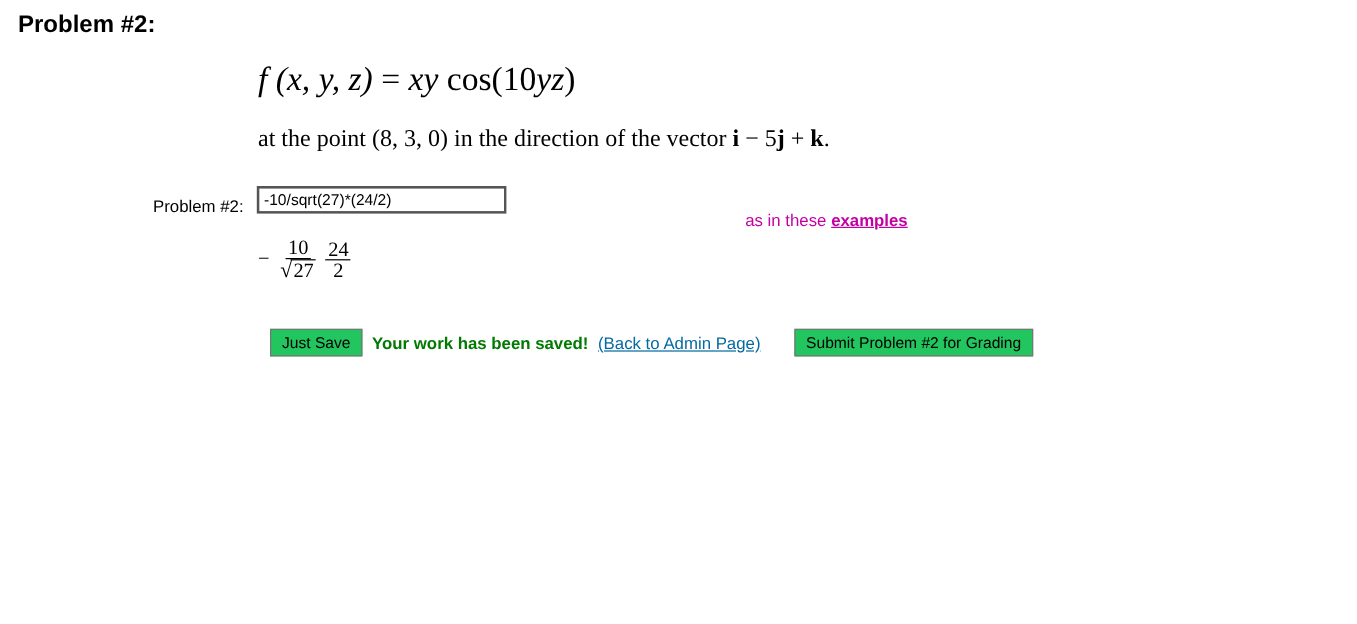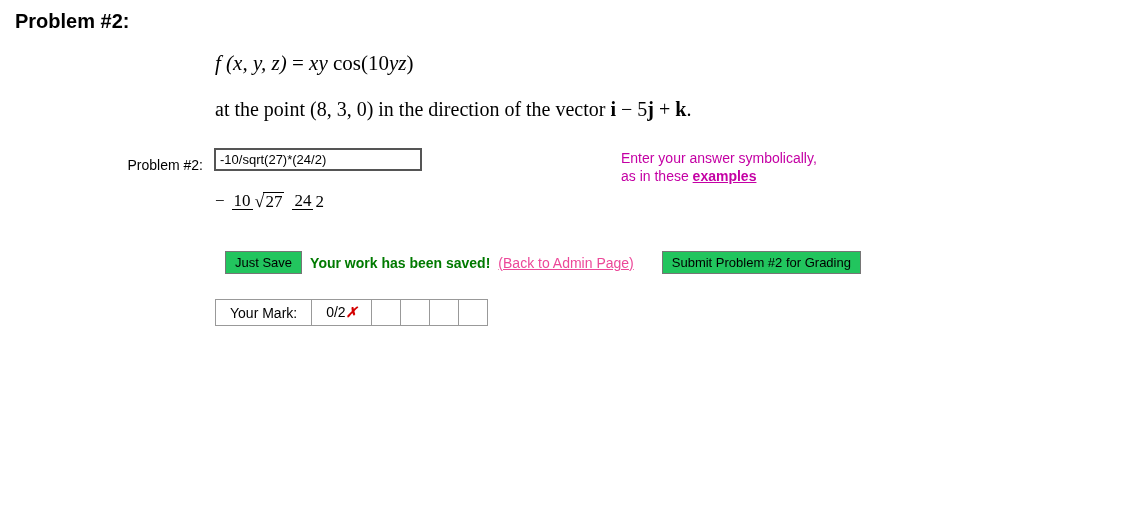--- a/index.html
+++ b/index.html
@@ -25,21 +25,21 @@
   .serif {
     font-family: "Times New Roman", Times, serif;
     font-size: 20px;
   }
   .indent-block {
     margin-left: 200px;
   }
   .formula {
     font-family: "Times New Roman", Times, serif;
     font-style: italic;
-    font-size: 21px;
+    font-size: 28px;
     margin-bottom: 22px;
   }
   .formula .upright { font-style: normal; }
   .line2 {
     font-family: "Times New Roman", Times, serif;
     font-size: 20px;
     margin-bottom: 28px;
   }
   .line2 b { font-weight: bold; }
 
@@ -85,20 +85,21 @@
   .mini-math {
     font-family: "Times New Roman", Times, serif;
     font-size: 17px;
     margin-top: 6px;
     display: flex;
     align-items: center;
   }
   .minus { margin-right: 4px; }
   .frac {
     display: inline-flex;
+    flex-direction: column;
     align-items: center;
     line-height: 1;
     margin: 0 3px;
     vertical-align: middle;
   }
   .frac .num { border-bottom: 1px solid #000; padding: 0 2px; }
   .frac .den { padding: 0 2px; }
   .sqrt {
     display: inline-flex;
     align-items: center;
@@ -121,21 +122,21 @@
     padding: 3px 9px;
     background: #22c55e;
     border: 1px solid #767676;
     cursor: pointer;
   }
   .saved-msg {
     color: #007a00;
     font-weight: bold;
   }
   .admin-link {
-    color: #ec4899;
+    color: #0369a1;
   }
 
   
   .attempts {
     margin-left: 200px;
     border-collapse: collapse;
     font-family: Verdana, sans-serif;
     font-size: 14px;
   }
   .attempts td {
@@ -175,21 +176,21 @@
 <div class="indent-block line2">
   <span>at the point (8, 3, 0) in the direction of the vector </span><b>i</b><span> − 5</span><b>j</b><span> + </span><b>k</b><span>.</span>
 </div>
 
 <div class="p2-row">
   <div class="p2-label">Problem #2:</div>
   <div class="answer-block">
     <div style="display:flex;align-items:flex-start;">
       <input type="text" class="answer-input" value="-10/sqrt(27)*(24/2)" style="">
       <div class="hint">
-        <span>Enter your answer symbolically,</span><br>
+        <br>
         <span>as in these </span><a href="#">examples</a>
       </div>
     </div>
 
     <div class="mini-math">
       <span class="minus">−</span>
       <span class="frac">
         <span class="num">10</span>
         <span class="den sqrt">
           <span class="rad">√</span>
@@ -207,24 +208,14 @@
 <div class="button-row">
   <button>Just Save</button>
   <span class="saved-msg">Your work has been saved!</span>
   <a href="#" class="admin-link">(Back to Admin Page)</a>
   <span style="flex:0 0 12px"></span>
   <button>Submit Problem #2 for Grading</button>
 </div>
 
 <table class="attempts">
   <tbody>
-  <tr>
-    <td class="rowhead">Your Mark:</td>
-    <td>
-      <span>0/2</span><span class="mark-x">✗</span>
-    </td>
-    <td></td>
-    <td></td>
-    <td></td>
-    <td></td>
-  </tr>
 </tbody>
   </table>
 
 </body></html>

